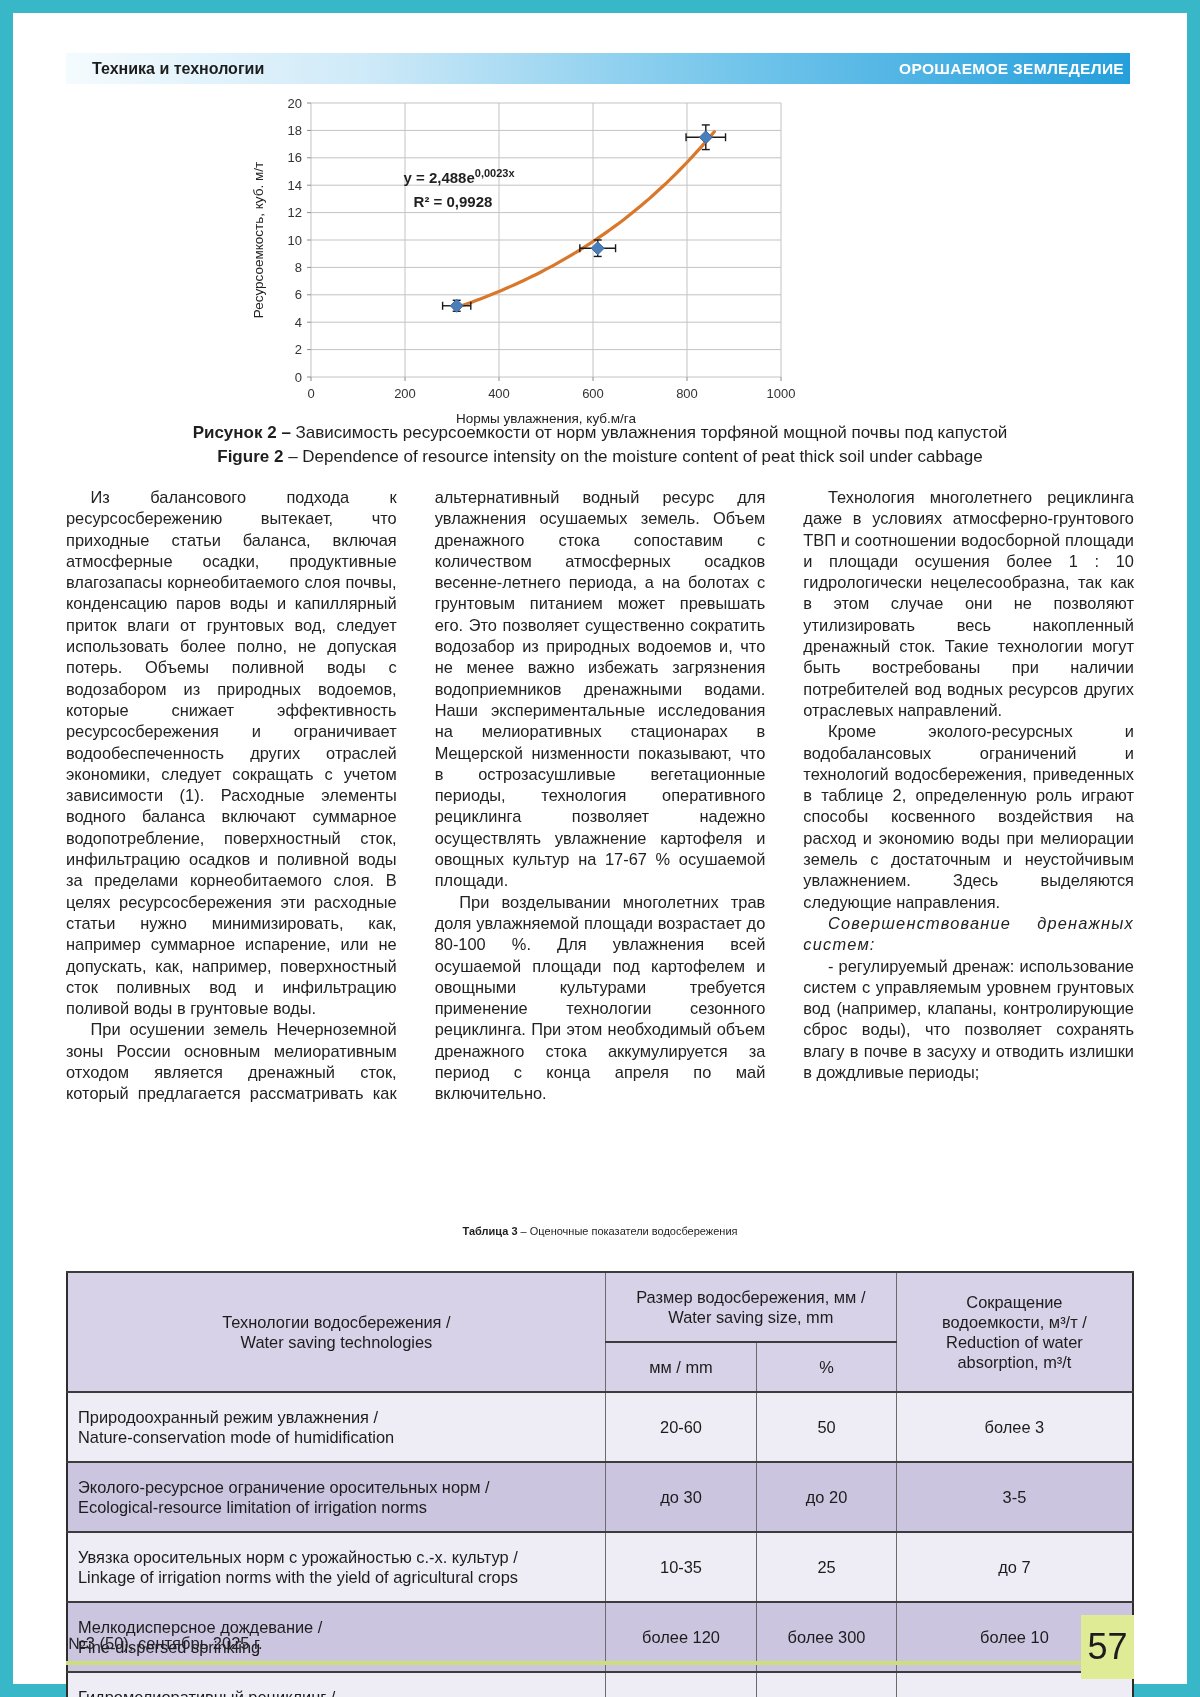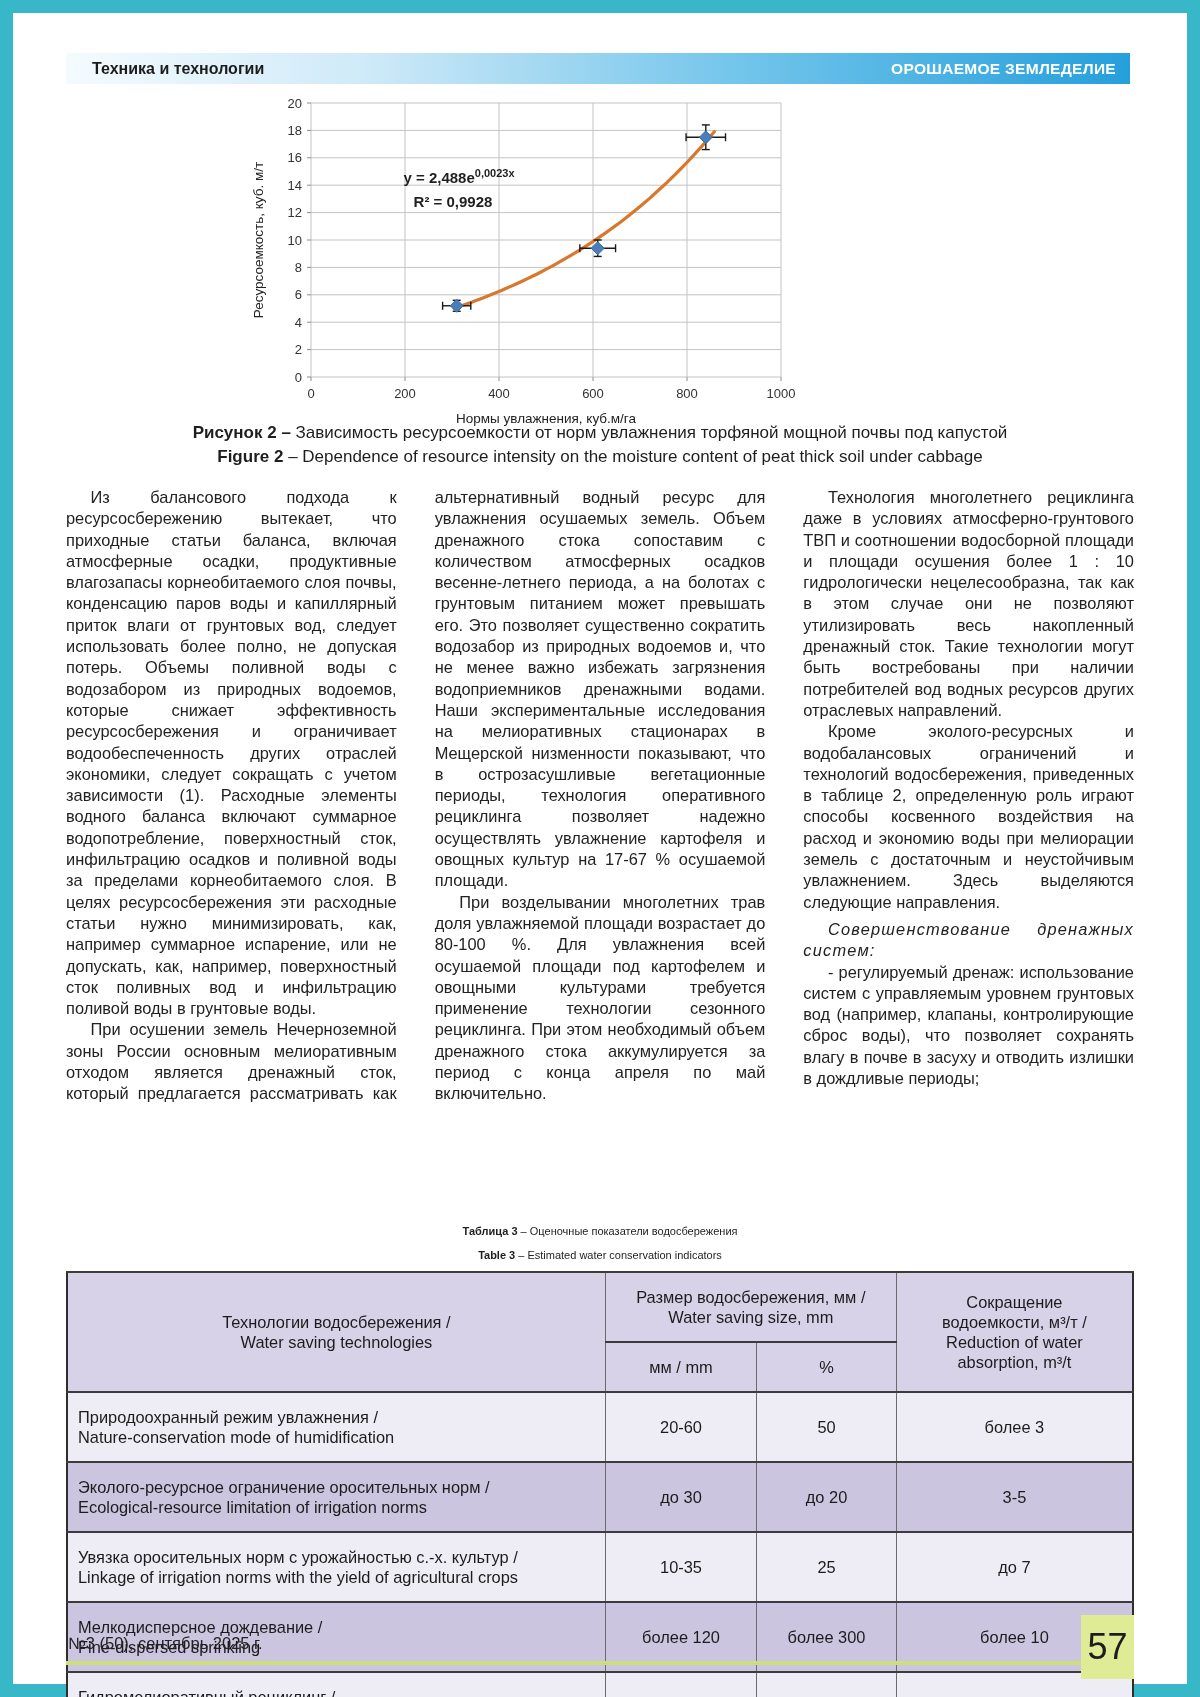--- a/index.html
+++ b/index.html
@@ -4,33 +4,33 @@
 <style>
   * { box-sizing: border-box; }
   body { margin: 0; background: #ffffff; font-family: "Liberation Sans", sans-serif; }
   .page { position: relative; width: 1200px; height: 1697px; background: #38b7c9; padding: 13px; }
   .inner { position: relative; width: 100%; height: 100%; background: #ffffff; }
 
   .header-bar { position: absolute; left: 53px; top: 40px; width: 1064px; height: 31px;
     display: flex; align-items: center; justify-content: space-between;
     background: linear-gradient(90deg, #f4fbfe 0%, #cfeaf8 28%, #6ec3ea 65%, #259fdb 100%); }
   .header-left { font-weight: bold; font-size: 16px; color: #1c1c1c; padding-left: 26px; }
-  .header-right { font-weight: bold; font-size: 15.5px; color: #ffffff; padding-right: 14px; letter-spacing: 0.3px; }
+  .header-right { font-weight: bold; font-size: 15.5px; color: #ffffff; padding-right: 6px; letter-spacing: 0.3px; }
 
   .chart-wrap { position: absolute; left: 234px; top: 80px; width: 560px; height: 348px; }
   .chart-wrap svg { width: 100%; height: 100%; font-family: "Liberation Sans", sans-serif; }
 
   .fig-caption { position: absolute; left: 40px; top: 408px; width: 1094px; text-align: center;
     font-size: 17px; line-height: 24px; color: #1e1e1e; }
 
   .body-cols { position: absolute; left: 53px; top: 474px; width: 1068px; height: 634px;
     column-count: 3; column-gap: 38px; column-fill: auto; overflow: hidden;
     font-size: 16.4px; line-height: 21.3px; text-align: justify; color: #222222; }
   .body-cols p { margin: 0; text-indent: 1.5em; }
-  .body-cols p.italic { font-style: italic; letter-spacing: 1.2px; margin-top: 6px; }
+  .body-cols p.italic { font-style: italic; letter-spacing: 1.2px; }
 
   .table-caption { position: absolute; left: 40px; top: 1206px; width: 1094px; text-align: center;
     font-size: 11px; line-height: 24px; color: #1e1e1e; }
 
   .data-table { position: absolute; left: 53px; top: 1258px; width: 1068px;
     border-collapse: collapse; font-size: 16.4px; line-height: 20px; color: #1c1c1c;
     border: 2px solid #2e2e2e; }
   .data-table th, .data-table td { border-top: 2px solid #3c3c3c; border-bottom: 2px solid #3c3c3c;
     border-left: 1px solid #6b6b6b; border-right: 1px solid #6b6b6b;
     padding: 14px 10px; font-weight: normal; text-align: center; vertical-align: middle; }
@@ -151,21 +151,20 @@
         <p>При осушении земель Нечерноземной зоны России основным мелиоративным отходом является дренажный сток, который предлагается рассматривать как альтернативный водный ресурс для увлажнения осушаемых земель. Объем дренажного стока сопоставим с количеством атмосферных осадков весенне-летнего периода, а на болотах с грунтовым питанием может превышать его. Это позволяет существенно сократить водозабор из природных водоемов и, что не менее важно избежать загрязнения водоприемников дренажными водами. Наши экспериментальные исследования на мелиоративных стационарах в Мещерской низменности показывают, что в острозасушливые вегетационные периоды, технология оперативного рециклинга позволяет надежно осуществлять увлажнение картофеля и овощных культур на 17-67 % осушаемой площади.</p>
         <p>При возделывании многолетних трав доля увлажняемой площади возрастает до 80-100 %. Для увлажнения всей осушаемой площади под картофелем и овощными культурами требуется применение технологии сезонного рециклинга. При этом необходимый объем дренажного стока аккумулируется за период с конца апреля по май включительно.</p>
         <p>Технология многолетнего рециклинга даже в условиях атмосферно-грунтового ТВП и соотношении водосборной площади и площади осушения более 1 : 10 гидрологически нецелесообразна, так как в этом случае они не позволяют утилизировать весь накопленный дренажный сток. Такие технологии могут быть востребованы при наличии потребителей вод водных ресурсов других отраслевых направлений.</p>
         <p>Кроме эколого-ресурсных и водобалансовых ограничений и технологий водосбережения, приведенных в таблице 2, определенную роль играют способы косвенного воздействия на расход и экономию воды при мелиорации земель с достаточным и неустойчивым увлажнением. Здесь выделяются следующие направления.</p>
         <p class="italic">Совершенствование дренажных систем:</p>
         <p>- регулируемый дренаж: использование систем с управляемым уровнем грунтовых вод (например, клапаны, контролирующие сброс воды), что позволяет сохранять влагу в почве в засуху и отводить излишки в дождливые периоды;</p>
       </div>
 
     <div class="table-caption">
       <div><b>Таблица 3</b><span> – Оценочные показатели водосбережения</span></div>
-      <div><b>Table 3</b><span> – Estimated water conservation indicators</span></div>
     </div>
 
     <table class="data-table">
       <colgroup>
         <col style="width:50.5%">
           <col style="width:14.2%">
           <col style="width:13.1%">
           <col style="width:22.2%">
       </colgroup>
       <thead>

